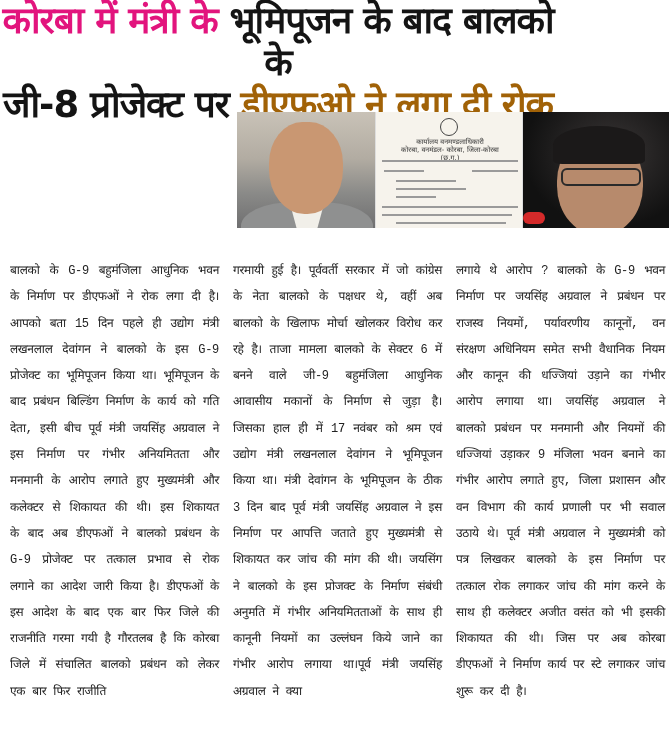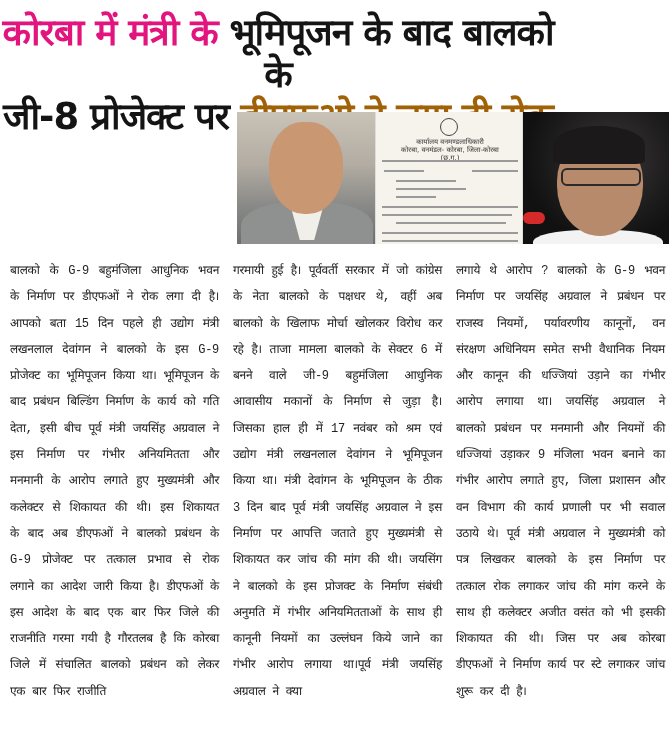--- a/index.html
+++ b/index.html
@@ -1,20 +1,20 @@
 <!DOCTYPE html>
 <html><head>
 <meta charset="utf-8">
 <style>
   * { box-sizing: border-box; margin: 0; padding: 0; }
   html, body { width: 672px; height: 740px; background: #ffffff; overflow: hidden; }
   body { font-family: "DejaVu Sans", sans-serif; color: #1a1a1a; position: relative; }
 
   .headline {
-    position: absolute; left: 0; top: 12px; width: 556px;
+    position: absolute; left: 0; top: 0; width: 556px;
     text-align: center; font-family: "DejaVu Sans", sans-serif;
     font-weight: bold; font-size: 37px; line-height: 42px; letter-spacing: -1px;
   }
   .headline .pink { color: #e2147d; }
   .headline .black { color: #141414; }
   .headline .blue { color: #a16207; }
 
   .intro {
     position: absolute; left: 8px; top: 112px; width: 216px;
     text-align: center;
@@ -22,21 +22,21 @@
   .intro .sub {
     font-size: 16px; line-height: 21px; color: #1a1a1a;
     padding-bottom: 6px; border-bottom: 1px dotted #c8323a;
   }
   .intro .byline {
     font-size: 17px; line-height: 20px; padding: 9px 0 8px;
     border-bottom: 1px dotted #c8323a; font-weight: bold;
   }
 
   .photos {
-    position: absolute; left: 237px; top: 112px; width: 432px; height: 132px;
+    position: absolute; left: 237px; top: 112px; width: 432px; height: 116px;
     display: flex; overflow: hidden;
   }
   .photo { height: 100%; position: relative; overflow: hidden; }
   .photo.p1 { width: 138px; background: linear-gradient(180deg, #c9c2b7 0%, #b2aca2 40%, #8a8a88 70%, #6f6f70 100%); }
   .photo.p2 { width: 148px; background: #f6f3ec; border-left: 1px solid #ddd; border-right: 1px solid #ddd; }
   .photo.p3 { width: 146px; background: radial-gradient(ellipse at 60% 35%, #3a3636 0%, #111 70%); }
 
   
   .face1 { position: absolute; left: 32px; top: 10px; width: 74px; height: 92px; border-radius: 45% 45% 48% 48%; background: #c99772; }
   .suit1 { position: absolute; left: 4px; top: 90px; width: 132px; height: 60px; border-radius: 40% 40% 0 0; background: #8f9090; }

